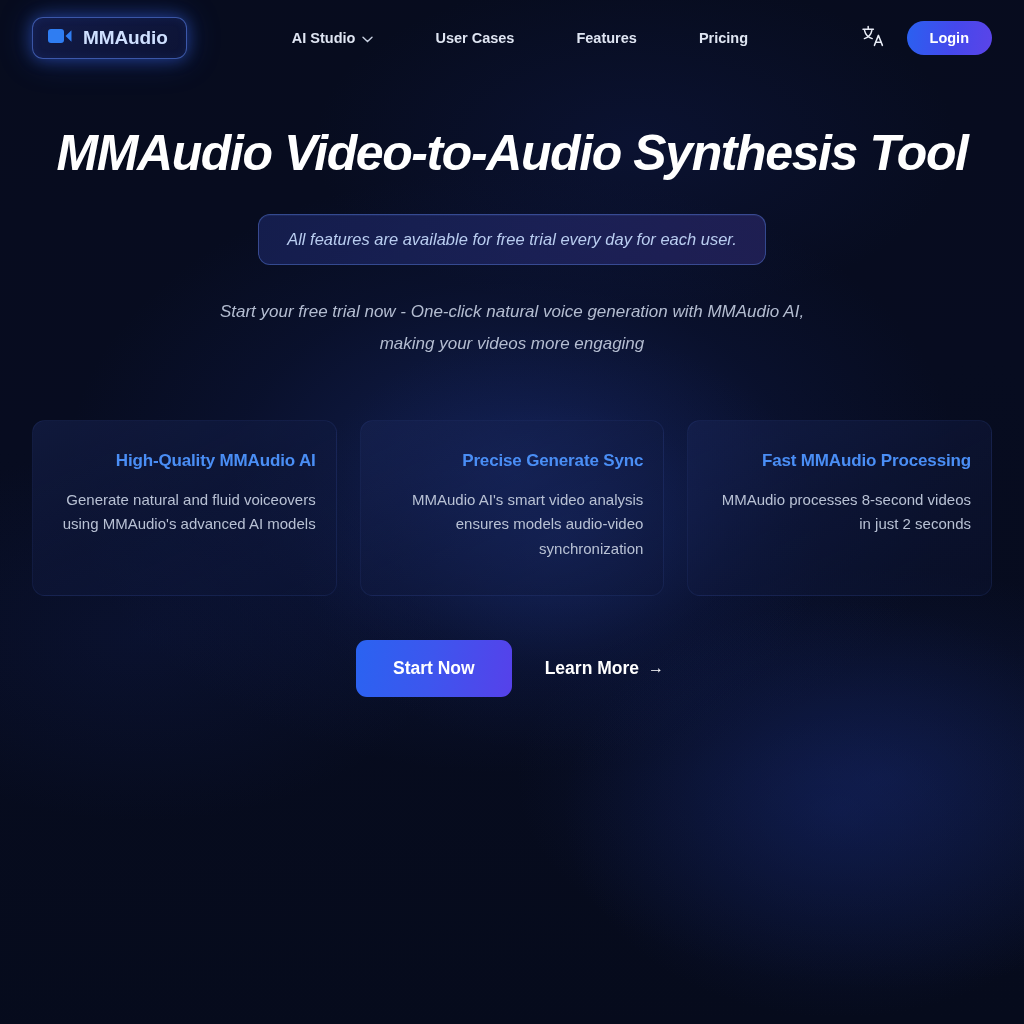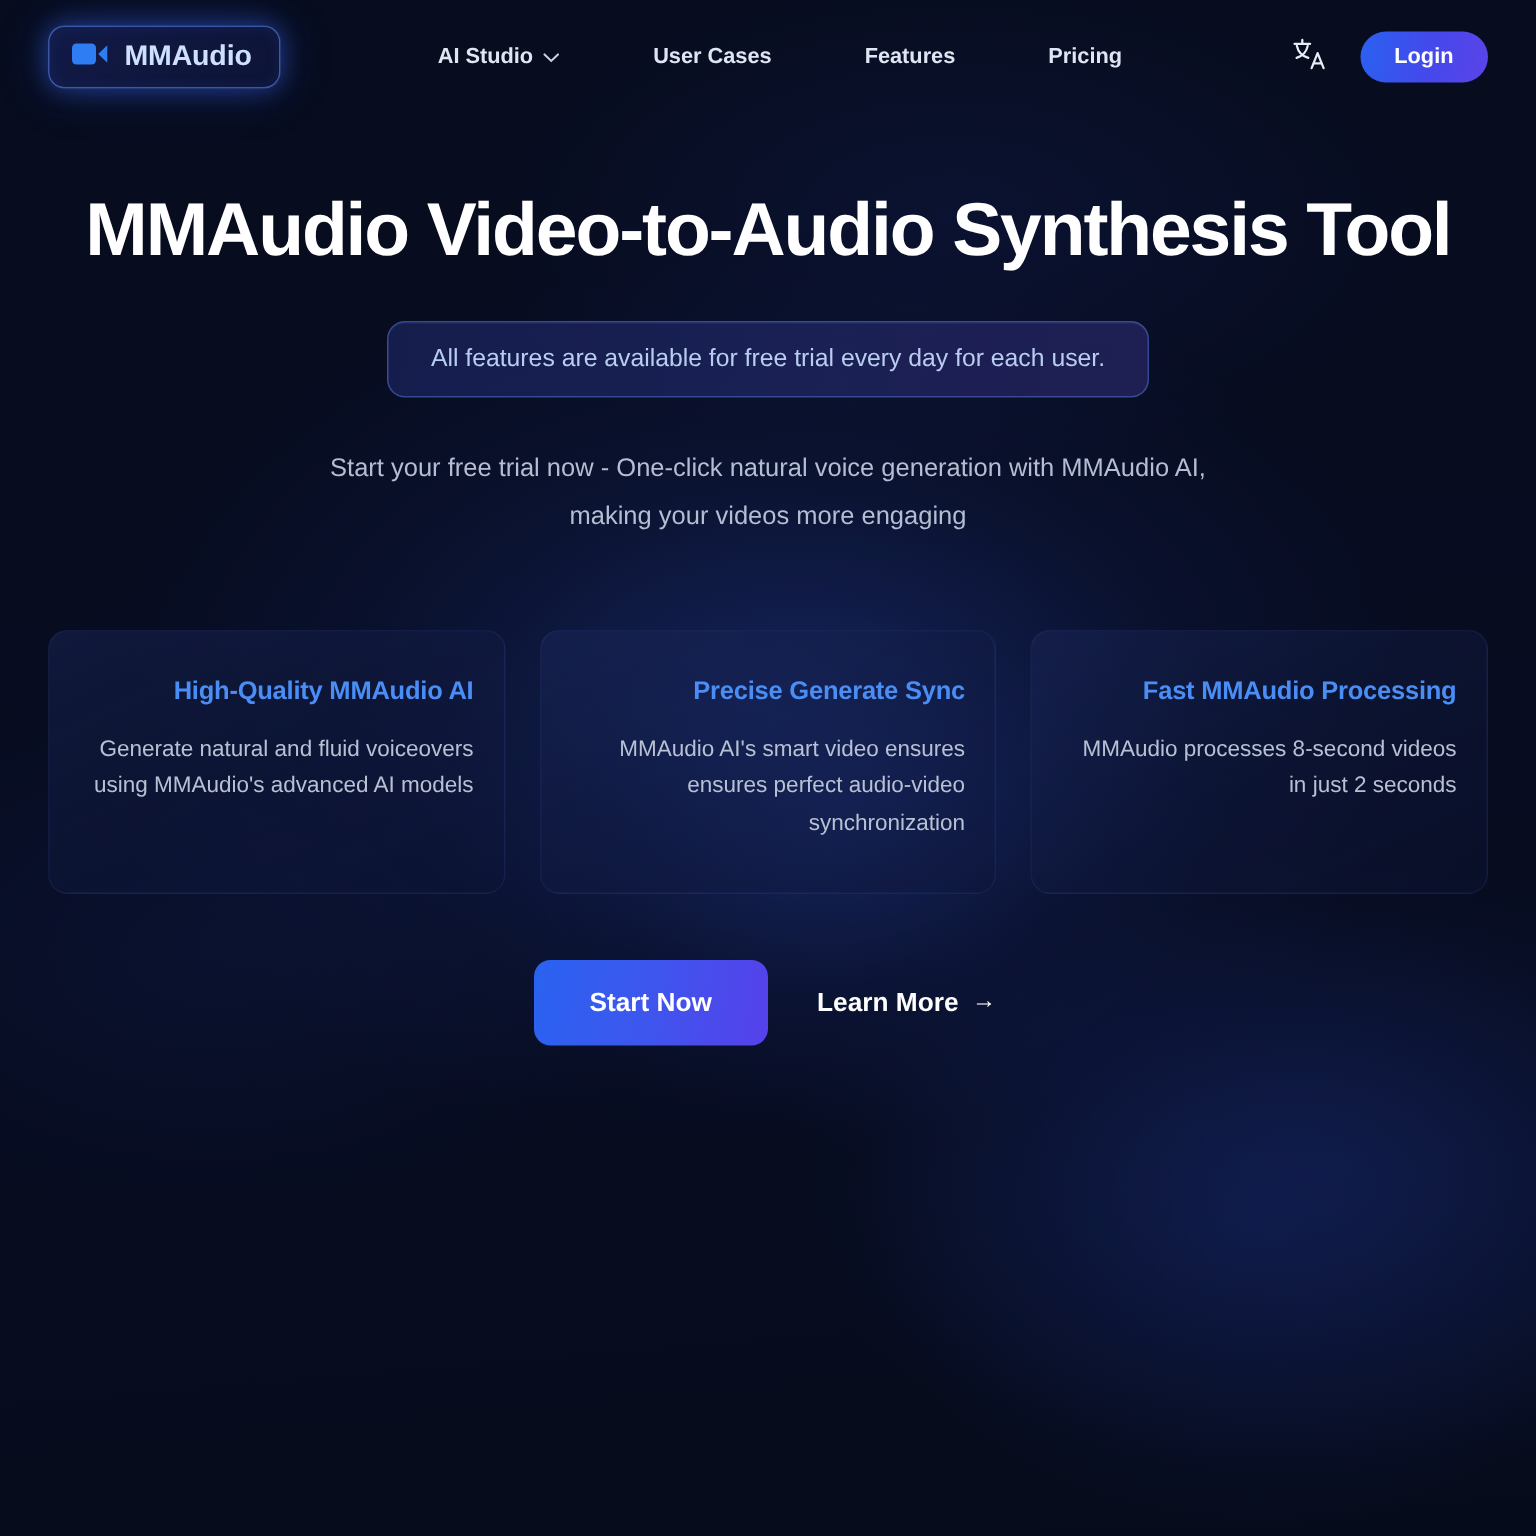--- a/index.html
+++ b/index.html
@@ -84,20 +84,21 @@
     padding:9px 23px;
     cursor:pointer;
     font-family:"Liberation Sans", sans-serif;
   }
 
   
   .hero {
     position:relative; z-index:4;
     text-align:center;
     padding-top:52px;
+    font-style:italic;
   }
   .h1 {
     font-size:50px; line-height:1.0;
     font-weight:bold; letter-spacing:-1.4px;
     color:#ffffff;
     padding:0 24px;
   }
   .h1-line2 {
     display:block;
     margin-top:13px;
@@ -249,21 +250,21 @@
     </p>
   </div>
 
   <div class="cards">
     <div class="card">
       <div class="card-title">High-Quality MMAudio AI</div>
       <div class="card-desc">Generate natural and fluid voiceovers using MMAudio's advanced AI models</div>
     </div>
     <div class="card">
       <div class="card-title">Precise Generate Sync</div>
-      <div class="card-desc">MMAudio AI's smart video ensures ensures perfect audio-video synchronization</div>
+      <div class="card-desc">MMAudio AI's smart video analysis ensures models audio-video synchronization</div>
     </div>
     <div class="card">
       <div class="card-title">Fast MMAudio Processing</div>
       <div class="card-desc">MMAudio processes 8-second videos in just 2 seconds</div>
     </div>
   </div>
 
   <div class="cta">
     <button class="start-btn">Start Now</button>
     <button class="learn-btn">

